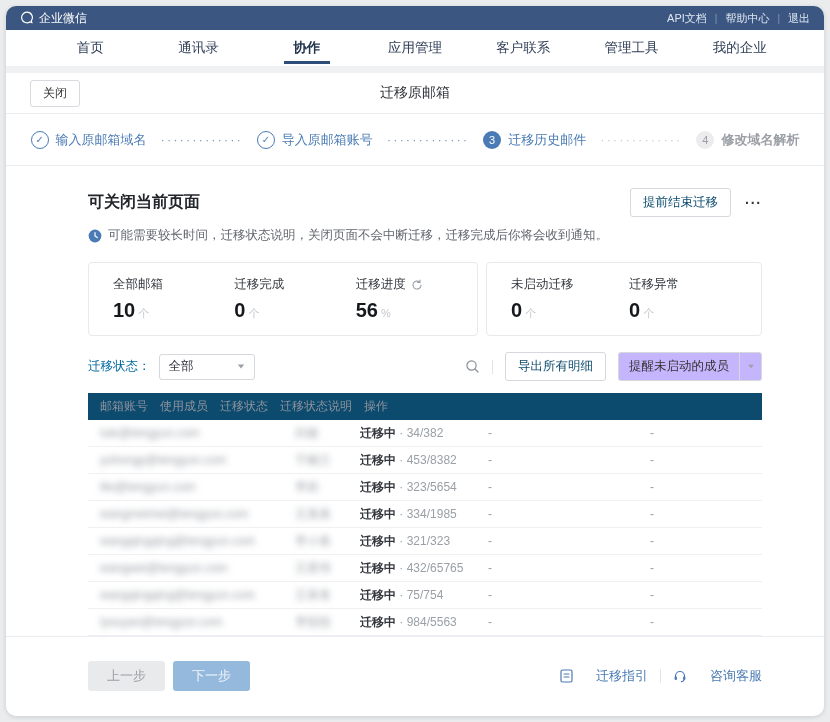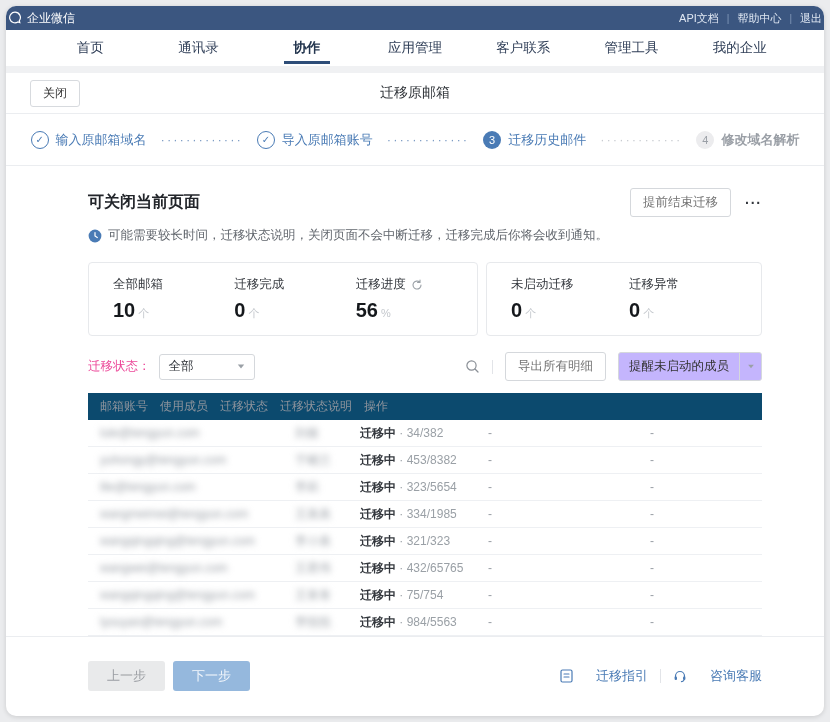--- a/index.html
+++ b/index.html
@@ -3,21 +3,21 @@
 <meta charset="utf-8">
 <style>
   * { margin:0; padding:0; box-sizing:border-box; }
   html,body { width:830px; height:722px; }
   body { background:#ebecee; font-family:"Liberation Sans","DejaVu Sans",sans-serif; color:#333; }
   .card { position:absolute; left:6px; top:6px; width:818px; height:710px; background:#fff;
           border-radius:10px; box-shadow:0 1px 5px rgba(0,0,0,.14); overflow:hidden;
           display:flex; flex-direction:column; }
 
   
-  .topbar { height:24px; background:#3b5680; display:flex; align-items:center; padding:0 2px; flex:none; }
+  .topbar { height:24px; background:#3b5680; display:flex; align-items:center; padding:0 14px; flex:none; }
   .brand { display:flex; align-items:center; gap:5px; color:#fff; font-size:12px; }
   .toplinks { margin-left:auto; display:flex; align-items:center; }
   .toplink { color:#dfe7f2; font-size:11px; cursor:pointer; }
   .toplink + .toplink::before { content:"|"; color:#8298b8; margin:0 8px; font-size:10px; }
 
   
   .navbar { height:36px; display:flex; align-items:stretch; padding:0 30px; flex:none; background:#fff; }
   .tab { flex:1; display:flex; flex-direction:column; align-items:center; justify-content:center;
          font-size:13.5px; color:#2f3e57; cursor:pointer; position:relative; }
   .tab.active { color:#24364f; font-weight:600; }
@@ -48,37 +48,37 @@
   .sep::before { content:"·············"; }
   .sep.blue { color:#7d9cc4; }
   .sep.gray { color:#c9ccd1; }
 
   
   .main { flex:1; padding:22px 62px 0 82px; }
   .headrow { display:flex; align-items:center; }
   .h1 { font-size:16px; font-weight:700; color:#22252a; }
   .headrow .right { margin-left:auto; display:flex; align-items:center; gap:14px; }
   .btn { border:1px solid #d5d8dc; background:#fff; border-radius:3px; padding:5px 12px;
-         font-size:12.5px; color:#737373; cursor:pointer; white-space:nowrap; }
+         font-size:12.5px; color:#0c4a6e; cursor:pointer; white-space:nowrap; }
   .more { font-size:14px; font-weight:700; color:#33373d; letter-spacing:1px; cursor:pointer; }
 
   .notice { margin-top:10px; display:flex; align-items:center; gap:6px; font-size:12.5px; color:#61666d; }
 
   .stats { margin-top:18px; display:flex; gap:8px; }
   .statcard { border:1px solid #e7e9ec; border-radius:4px; height:74px; display:flex; align-items:center; padding-left:24px; }
   .statcard.primary { width:390px; flex:none; }
   .statcard.secondary { flex:1; }
   .stat { width:118px; flex:none; }
   .statcard.primary .stat { flex:1; }
   .stat .slab { font-size:12.5px; color:#33373d; display:flex; align-items:center; gap:5px; }
   .stat .val { margin-top:6px; font-size:20px; font-weight:700; color:#15181c; }
   .stat .unit { font-size:11px; font-weight:400; color:#c3c7cc; margin-left:3px; }
 
   .filterrow { margin-top:16px; display:flex; align-items:center; font-size:12.5px; }
-  .flabel { color:#ec4899; }
+  .flabel { color:#0369a1; }
   .select { margin-left:8px; width:96px; height:26px; border:1px solid #d5d8dc; border-radius:3px;
             display:flex; align-items:center; justify-content:space-between; padding:0 9px;
             color:#33373d; cursor:pointer; background:#fff; }
   .caret { width:0; height:0; border-left:4px solid transparent; border-right:4px solid transparent;
            border-top:5px solid #9aa0a6; }
   .filterrow .right { margin-left:auto; display:flex; align-items:center; gap:12px; }
   .vdiv { width:1px; height:14px; background:#e2e4e8; }
   .splitbtn { display:flex; align-items:stretch; border:1px solid #d5d8dc; border-radius:3px; background:#c4b5fd; cursor:pointer; }
   .splitbtn .lab { padding:5px 10px; font-size:12.5px; color:#333; }
   .splitbtn .dd { width:22px; border-left:1px solid #d5d8dc; display:flex; align-items:center; justify-content:center; }

